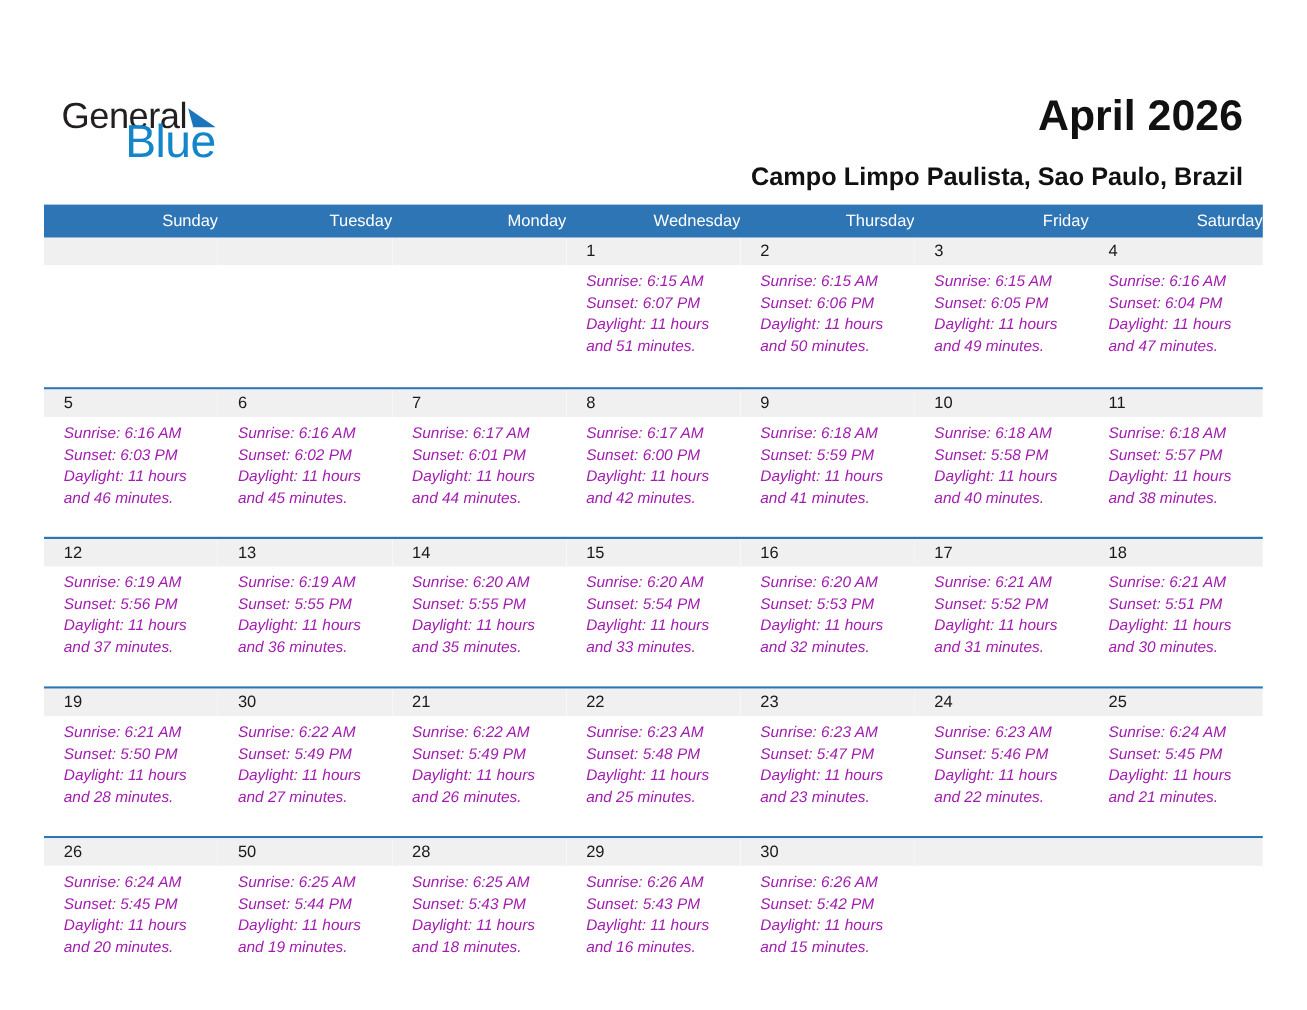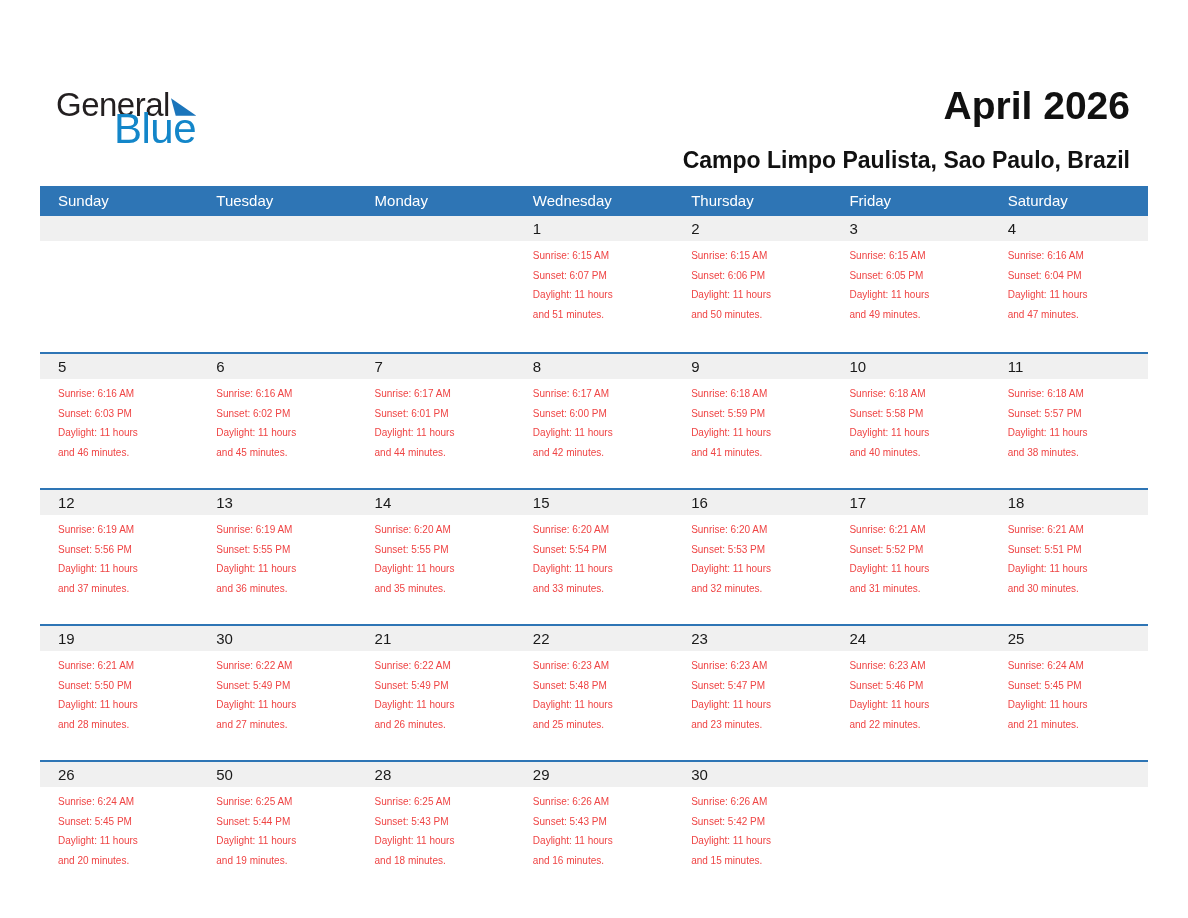--- a/index.html
+++ b/index.html
@@ -82,20 +82,21 @@
     background: var(--header-bar, #2e75b5);
     height: 30px;
   }
   .weekday-cell {
     color: var(--weekday-text, #ffffff);
     font-size: 15px;
     line-height: 30px;
     padding-left: 18px;
     overflow: hidden;
     white-space: nowrap;
+    text-align: right;
   }
   .week-row {
     display: grid;
     grid-template-columns: repeat(7, 1fr);
     border-top: 2px solid var(--divider, #2e75b5);
     height: 134px;
   }
   .week-row:first-of-type { border-top: none; height: 136px; }
   .day-cell {
     overflow: hidden;
@@ -106,23 +107,24 @@
   }
   .day-num {
     display: block;
     font-size: 15px;
     line-height: 25px;
     padding-left: 18px;
     color: #1a1a1a;
   }
   .day-info {
     padding: 5px 4px 0 18px;
-    font-size: 10px;
+    font-size: 14px;
     line-height: 19.5px;
-    color: #ef4444;
+    color: #a21caf;
+    font-style: italic;
   }
 </style>
 </head>
 <body>
 
 <div class="page">
 
   <div class="logo">
     <div class="logo-row1">
       <span>General</span>

